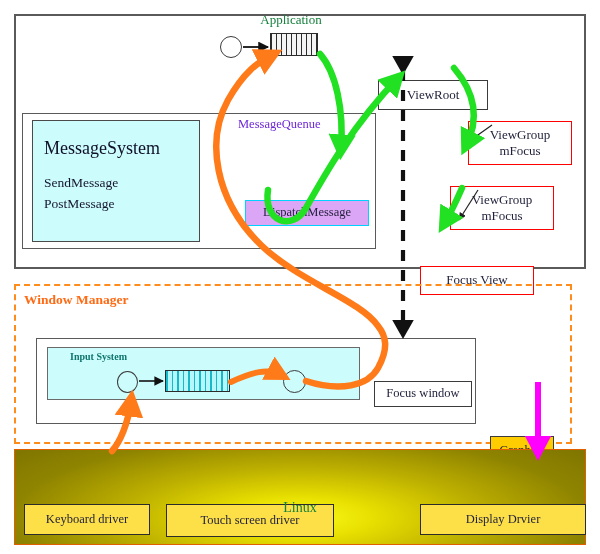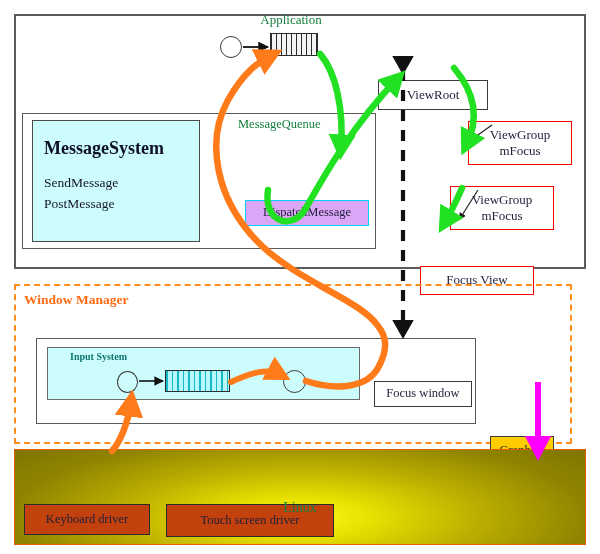--- a/index.html
+++ b/index.html
@@ -58,25 +58,25 @@
   }
 
   
   .lbl { color: #1a1a2e; }
   .lbl-app {
     left: 236px; top: 12px; width: 110px;
     text-align: center; font-size: 13px; color: #15803d;
   }
   .lbl-msgqueue {
     left: 238px; top: 117px; width: 130px;
-    font-size: 12.5px; color: #15803d;
+    font-size: 12.5px; color: #6d28d9;
   }
   .lbl-messagesystem-title {
     left: 44px; top: 138px; width: 150px;
-    font-size: 18px; font-weight: bold; color: #101028;
+    font-size: 18px; font-weight: normal; color: #101028;
   }
   .ms-line {
     left: 44px; width: 150px;
     font-size: 13.5px; color: #15152e;
   }
   .lbl-wm {
     left: 24px; top: 292px;
     font-size: 13.5px; font-weight: bold; color: #ff6a13;
   }
   .lbl-inputsystem {
@@ -99,21 +99,21 @@
 
   .n-viewroot   { left: 378px; top: 37px;  width: 110px; height: 30px; }
   .n-vg1        { left: 468px; top: 78px;  width: 104px; height: 44px; }
   .n-vg2        { left: 450px; top: 143px; width: 104px; height: 44px; }
   .n-focusview  { left: 420px; top: 223px; width: 114px;  height: 29px; }
   .n-focuswin   { left: 374px; top: 338px; width: 98px;  height: 26px; font-size: 12.5px; }
   .n-graphics   {
     left: 490px; top: 393px; width: 64px; height: 29px;
     border: 1.5px solid #3b3b3b; background: #ffcc00; font-size: 12.5px;
   }
-  .n-drv        { border: 1.5px solid #2b2b2b; background: #c2410c; font-size: 12.5px; }
+  .n-drv        { border: 1.5px solid #2b2b2b; background: #fde047; font-size: 12.5px; }
   .n-kbd        { left: 24px;  top: 461px; width: 126px; height: 31px; }
   .n-touch      { left: 166px; top: 461px; width: 168px; height: 33px; }
   .n-display    { left: 420px; top: 461px; width: 166px; height: 31px; }
 
   .n-dispatch {
     left: 245px; top: 157px; width: 124px; height: 26px;
     border: 1.5px solid #00d2ff; background: #dba6f5; color: #1f1f3a;
     font-size: 12.5px;
   }
 
@@ -193,20 +193,21 @@
   <div class="abs queue queue-cyan" style="left:165px; top:370px; width:65px; height:22px;"></div>
   <div class="abs circle oncyan" style="left:283px; top:370px; width:23px; height:23px;"></div>
 
   <div class="abs node node-black n-focuswin">Focus window</div>
 
   <div class="abs node n-graphics">Graphics</div>
 
   <div class="abs frame-linux"></div>
   <div class="abs node n-drv n-kbd">Keyboard driver</div>
   <div class="abs node n-drv n-touch">Touch screen driver</div>
+  <div class="abs node n-drv n-display">Display Drvier</div>
   <div class="abs lbl-linux">Linux</div>
 
   <svg class="overlay" viewBox="0 0 600 554">
     <defs>
       <marker id="ah-black" markerWidth="7" markerHeight="7" refX="5.4" refY="3" orient="auto">
         <path d="M0,0 L6,3 L0,6 Z" fill="#111"></path>
       </marker>
       <marker id="ah-thin" markerWidth="8" markerHeight="8" refX="6" refY="3" orient="auto">
         <path d="M0,0 L6.5,3 L0,6 Z" fill="#222"></path>
       </marker>

